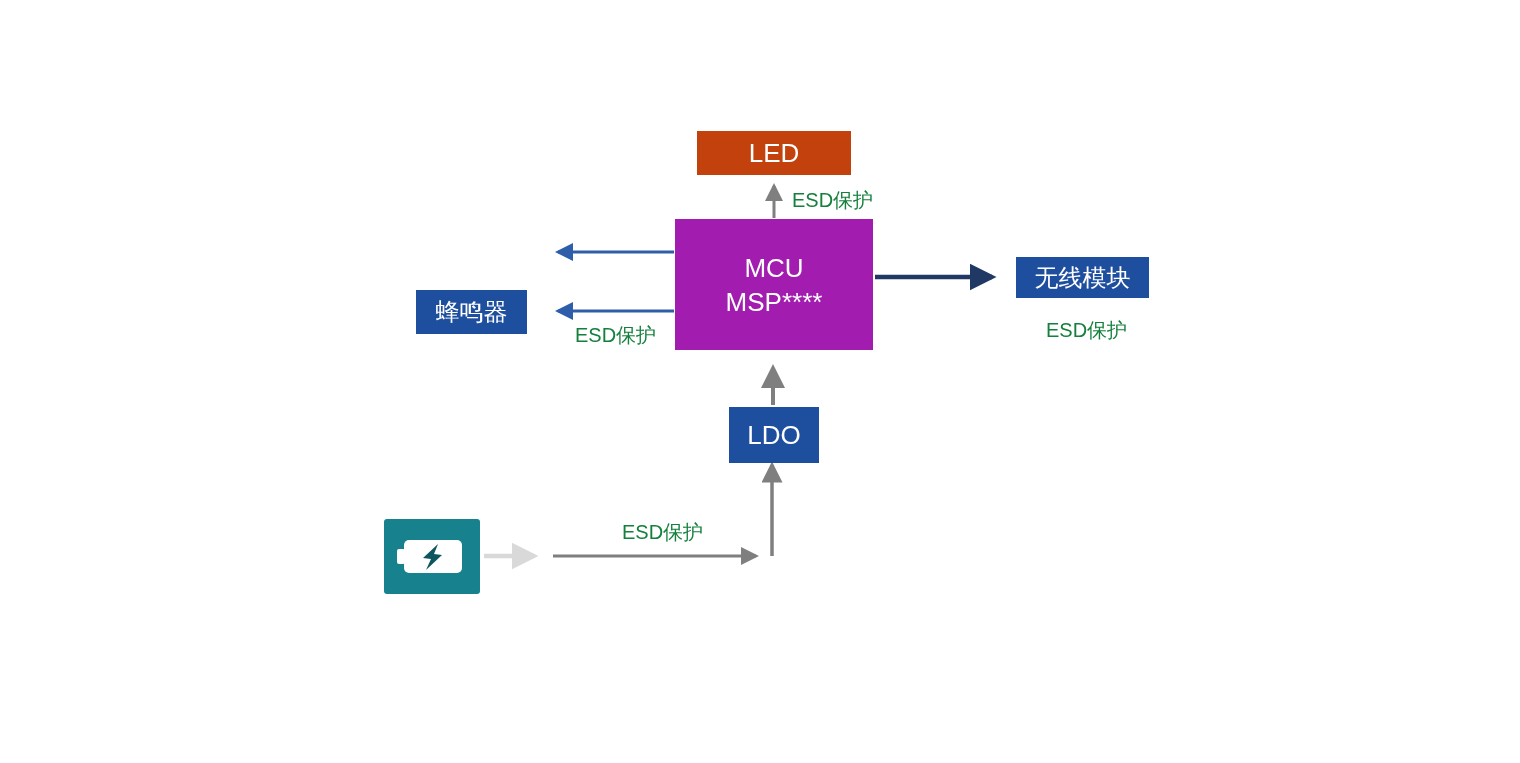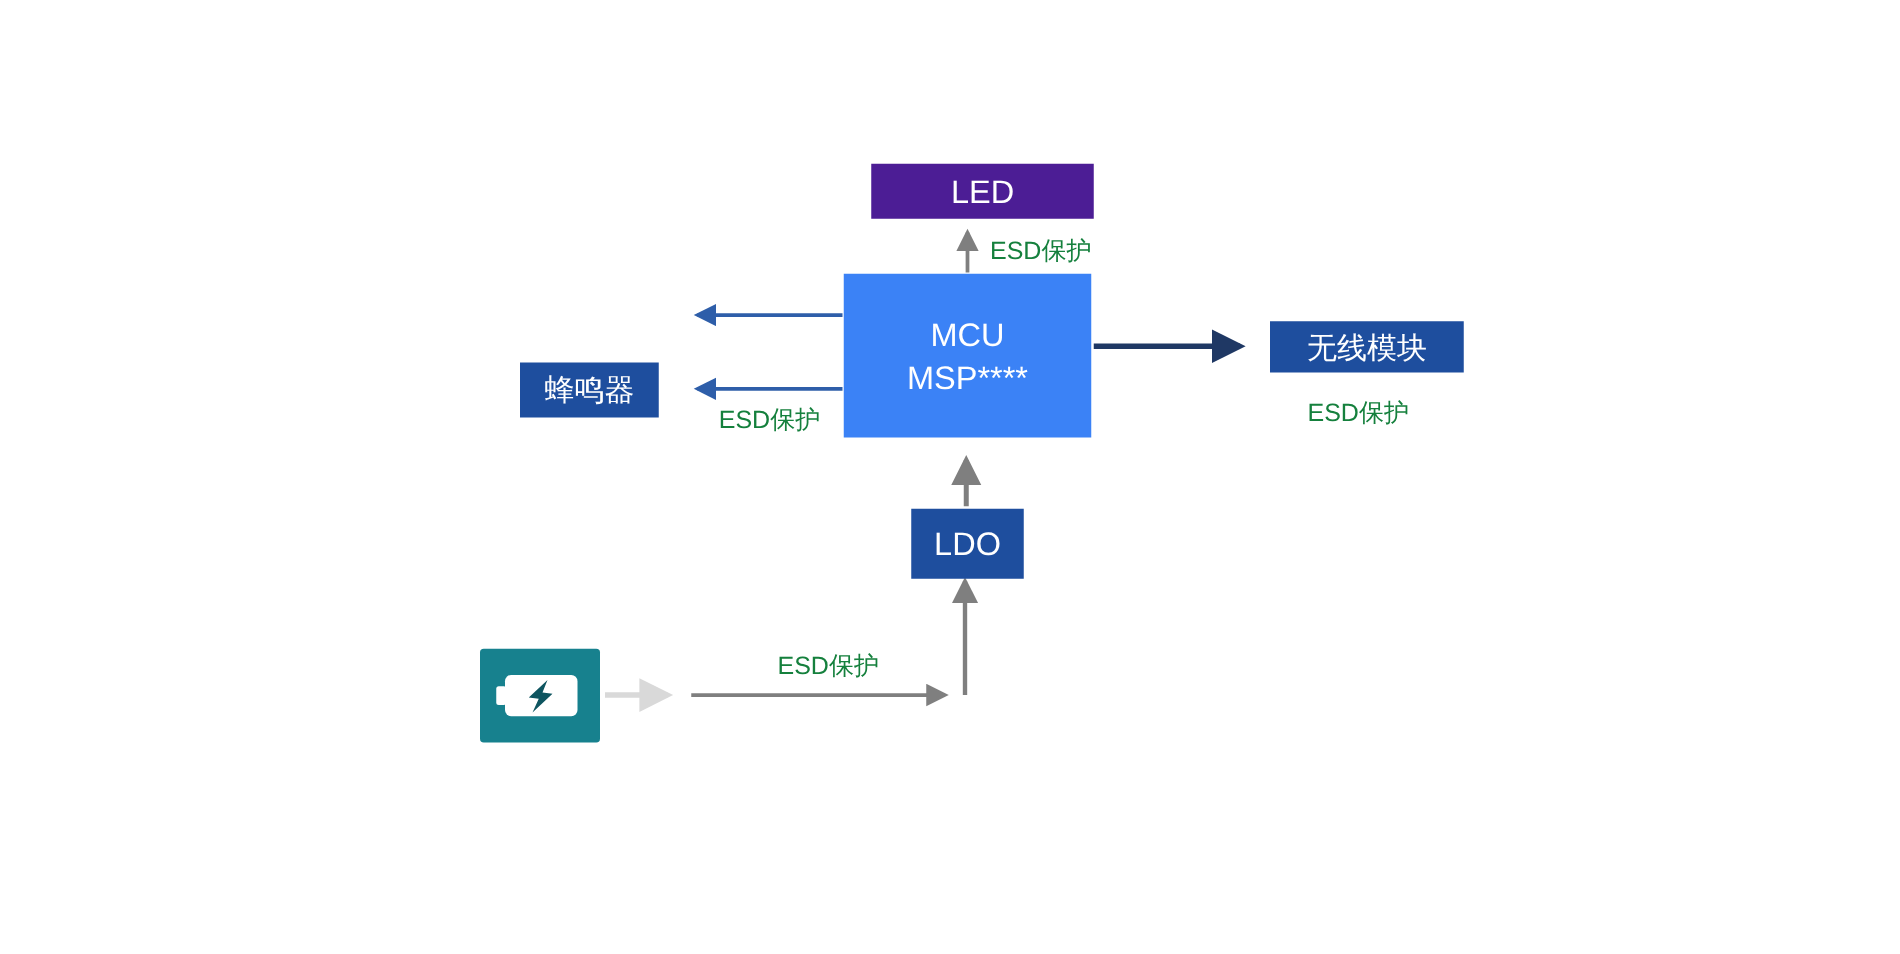--- a/index.html
+++ b/index.html
@@ -14,25 +14,25 @@
   }
   .arrows { position: absolute; left: 0; top: 0; pointer-events: none; }
   .block {
     position: absolute;
     display: flex;
     align-items: center;
     justify-content: center;
     color: #ffffff;
     text-align: center;
   }
-  .block-led      { left: 697px; top: 131px; width: 178px; height: 44px;  background: #4c1d95; font-size: 26px; }
-  .block-mcu      { left: 675px; top: 219px; width: 198px; height: 131px; background: #3b82f6; font-size: 26px; flex-direction: column; line-height: 34px; }
+  .block-led      { left: 697px; top: 131px; width: 154px; height: 44px;  background: #c2410c; font-size: 26px; }
+  .block-mcu      { left: 675px; top: 219px; width: 198px; height: 131px; background: #a21caf; font-size: 26px; flex-direction: column; line-height: 34px; }
   .block-switch   { left: 416px; top: 231px; width: 125px; height: 44px;  background: #1E4E9E; font-size: 24px; }
   .block-buzzer   { left: 416px; top: 290px; width: 111px; height: 44px;  background: #1E4E9E; font-size: 24px; }
-  .block-wireless { left: 1016px; top: 257px; width: 155px; height: 41px; background: #1E4E9E; font-size: 24px; }
+  .block-wireless { left: 1016px; top: 257px; width: 133px; height: 41px; background: #1E4E9E; font-size: 24px; }
   .block-ldo      { left: 729px; top: 407px; width: 90px;  height: 56px;  background: #1E4E9E; font-size: 26px; }
   .esd-label {
     position: absolute;
     color: #15803d;
     font-size: 20px;
     white-space: nowrap;
   }
   .esd-led      { left: 792px;  top: 187px; }
   .esd-buzzer   { left: 575px;  top: 322px; }
   .esd-wireless { left: 1046px; top: 317px; }

